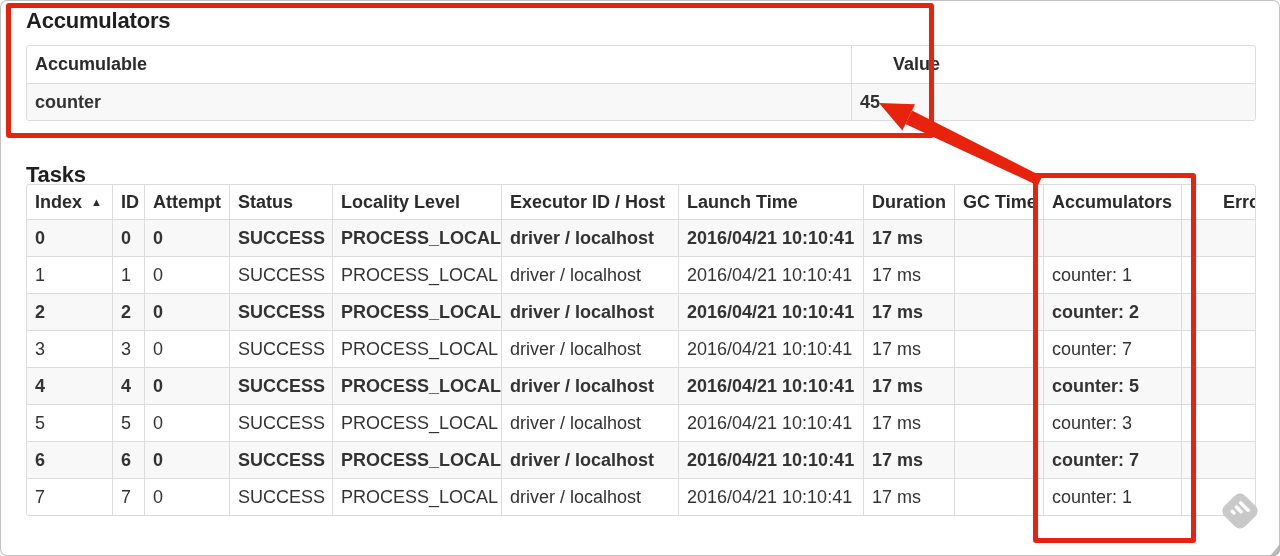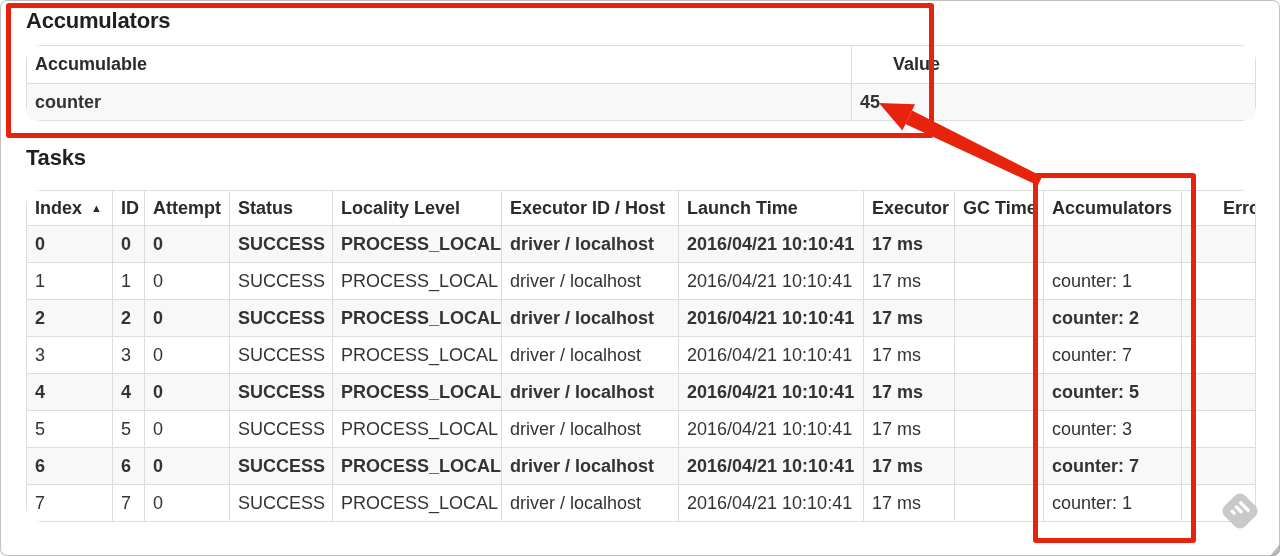--- a/index.html
+++ b/index.html
@@ -11,27 +11,27 @@
     --watermark-gray:#c9c9c9;
   }
   *{box-sizing:border-box;}
   html,body{margin:0;padding:0;background:#ffffff;}
   body{width:1280px;height:556px;font-family:"Liberation Sans","DejaVu Sans",sans-serif;color:var(--text);}
   .page{position:relative;width:1280px;height:556px;background:#fff;overflow:hidden;
         border-radius:7px;box-shadow:inset 0 0 0 1px #c2c2c2;}
 
   h2.section-heading{position:absolute;margin:0;font-size:22px;font-weight:bold;color:var(--heading);letter-spacing:-0.2px;}
   #acc-heading{left:26px;top:8px;}
-  #tasks-heading{left:26px;top:145px;}
+  #tasks-heading{left:26px;top:162px;}
 
   table.ui-table{position:absolute;left:26px;border-collapse:separate;border-spacing:0;table-layout:fixed;
         width:1228px;font-size:18px;color:var(--text);background:#fff;
-        border:1px solid var(--table-border);border-radius:15px;}
+        border:1px solid var(--table-border);border-radius:3px;}
   #acc-table{top:45px;}
-  #tasks-table{top:190px;}
+  #tasks-table{top:184px;}
   .ui-table th,.ui-table td{padding:0 8px;text-align:left;vertical-align:middle;
         white-space:nowrap;overflow:hidden;border-left:1px solid var(--table-border);
         background:#fff;font-weight:normal;}
   .ui-table th{font-weight:bold;color:#2b2b2b;}
   .ui-table th:first-child,.ui-table td:first-child{border-left:none;}
   .ui-table tbody td{border-top:1px solid var(--table-border);}
   .ui-table tbody tr.stripe td{background:var(--stripe);font-weight:bold;}
   #acc-table th{height:37px;}
   #acc-table td{height:37px;}
   #tasks-table th{height:34px;}
@@ -99,21 +99,21 @@
       <tr>
         <th>
           <span>Index</span><span class="sort-icon">▲</span>
         </th>
         <th>ID</th>
         <th>Attempt</th>
         <th>Status</th>
         <th>Locality Level</th>
         <th>Executor ID / Host</th>
         <th>Launch Time</th>
-        <th>Executor</th>
+        <th>Duration</th>
         <th>GC Time</th>
         <th>Accumulators</th>
         <th>Errors</th>
       </tr>
     </thead>
     <tbody>
         <tr class="stripe">
           <td>0</td>
           <td>0</td>
           <td>0</td>

